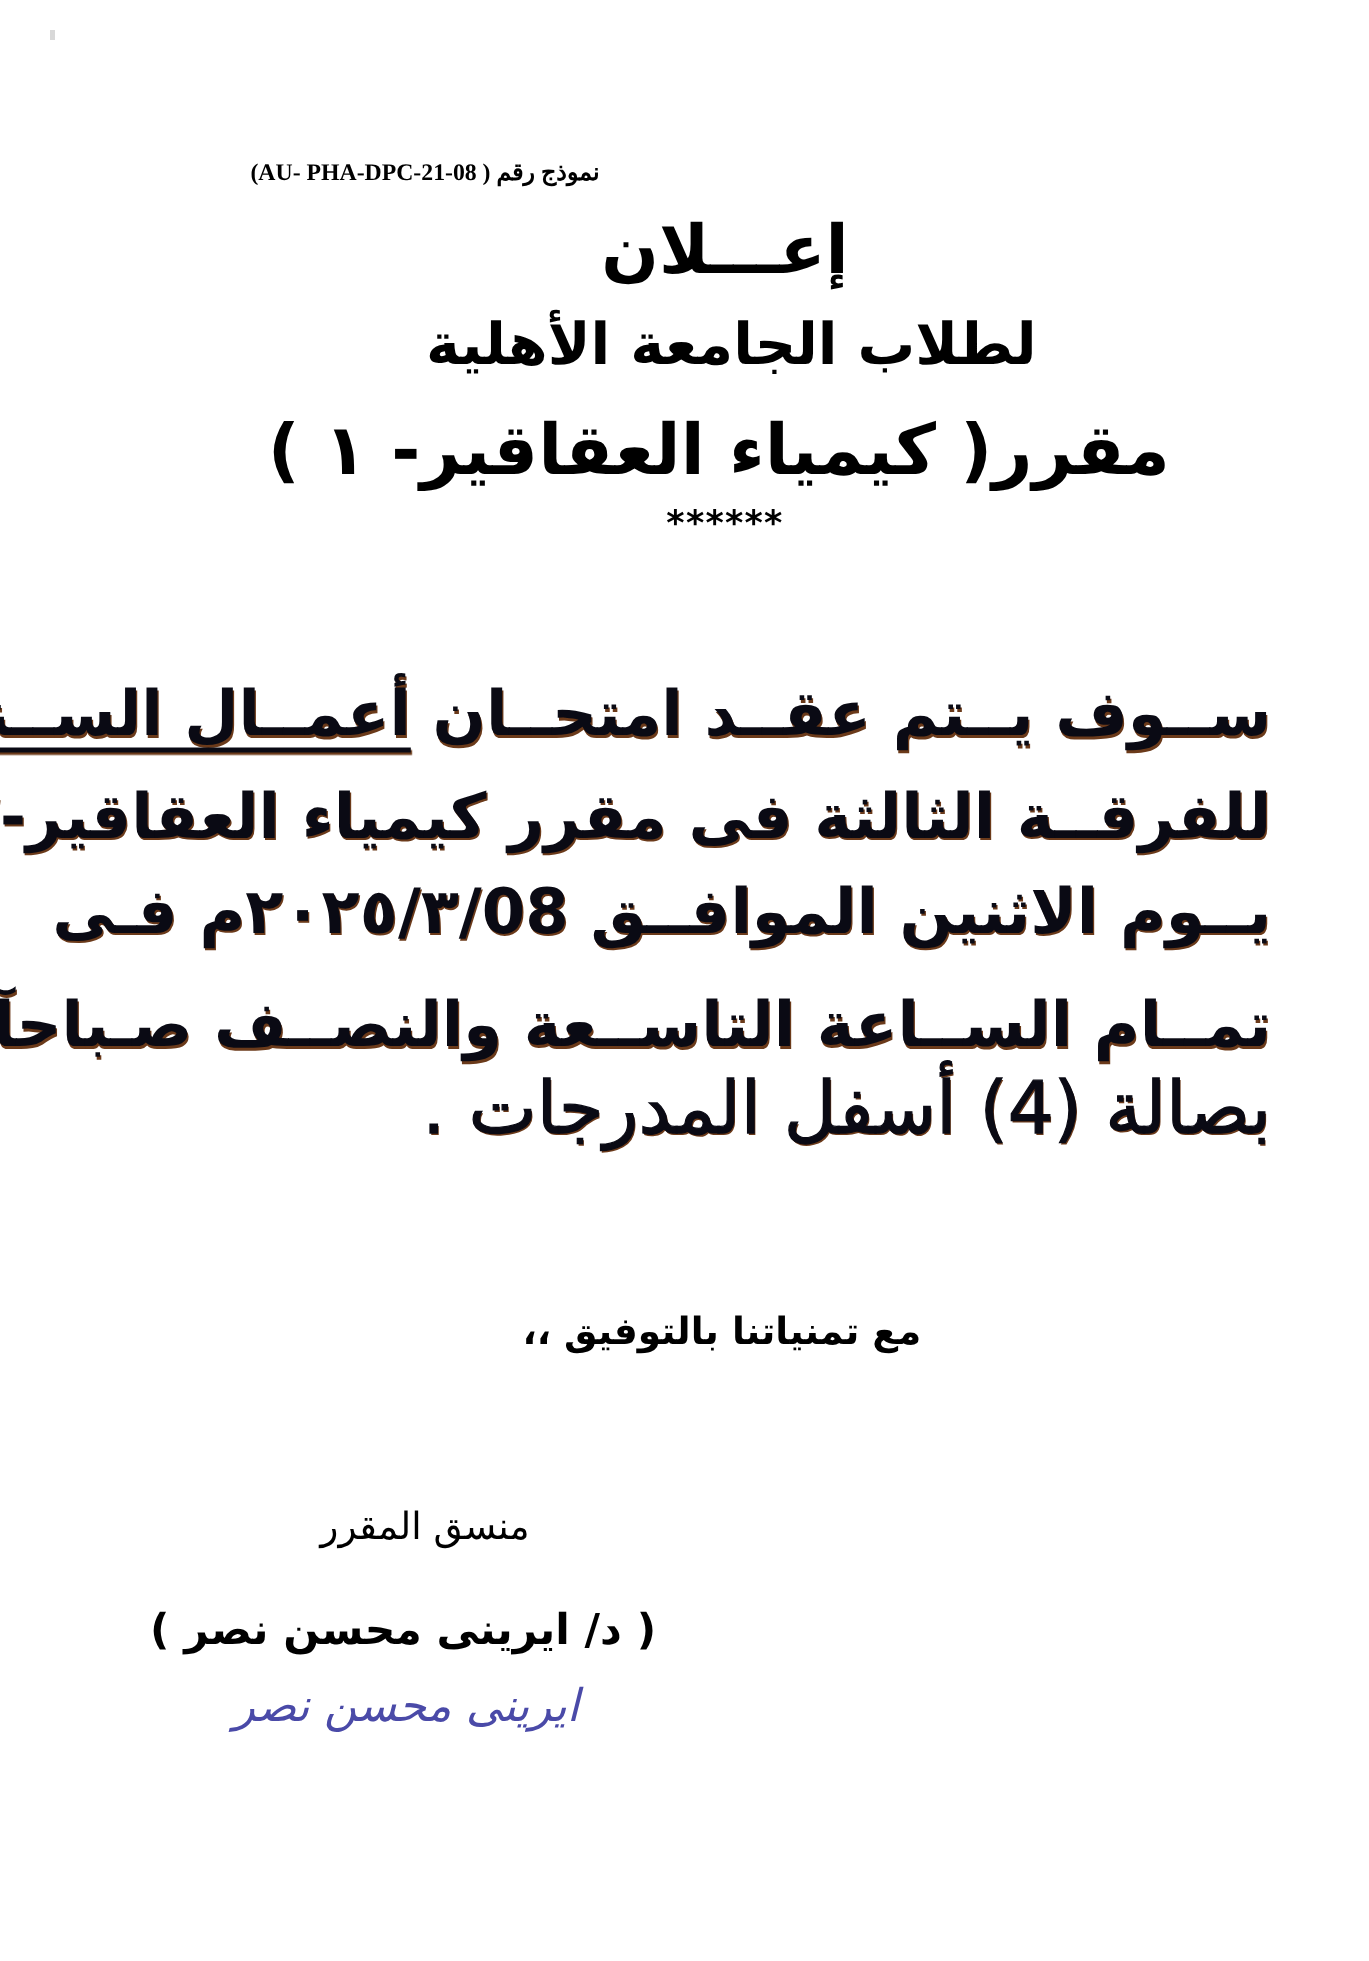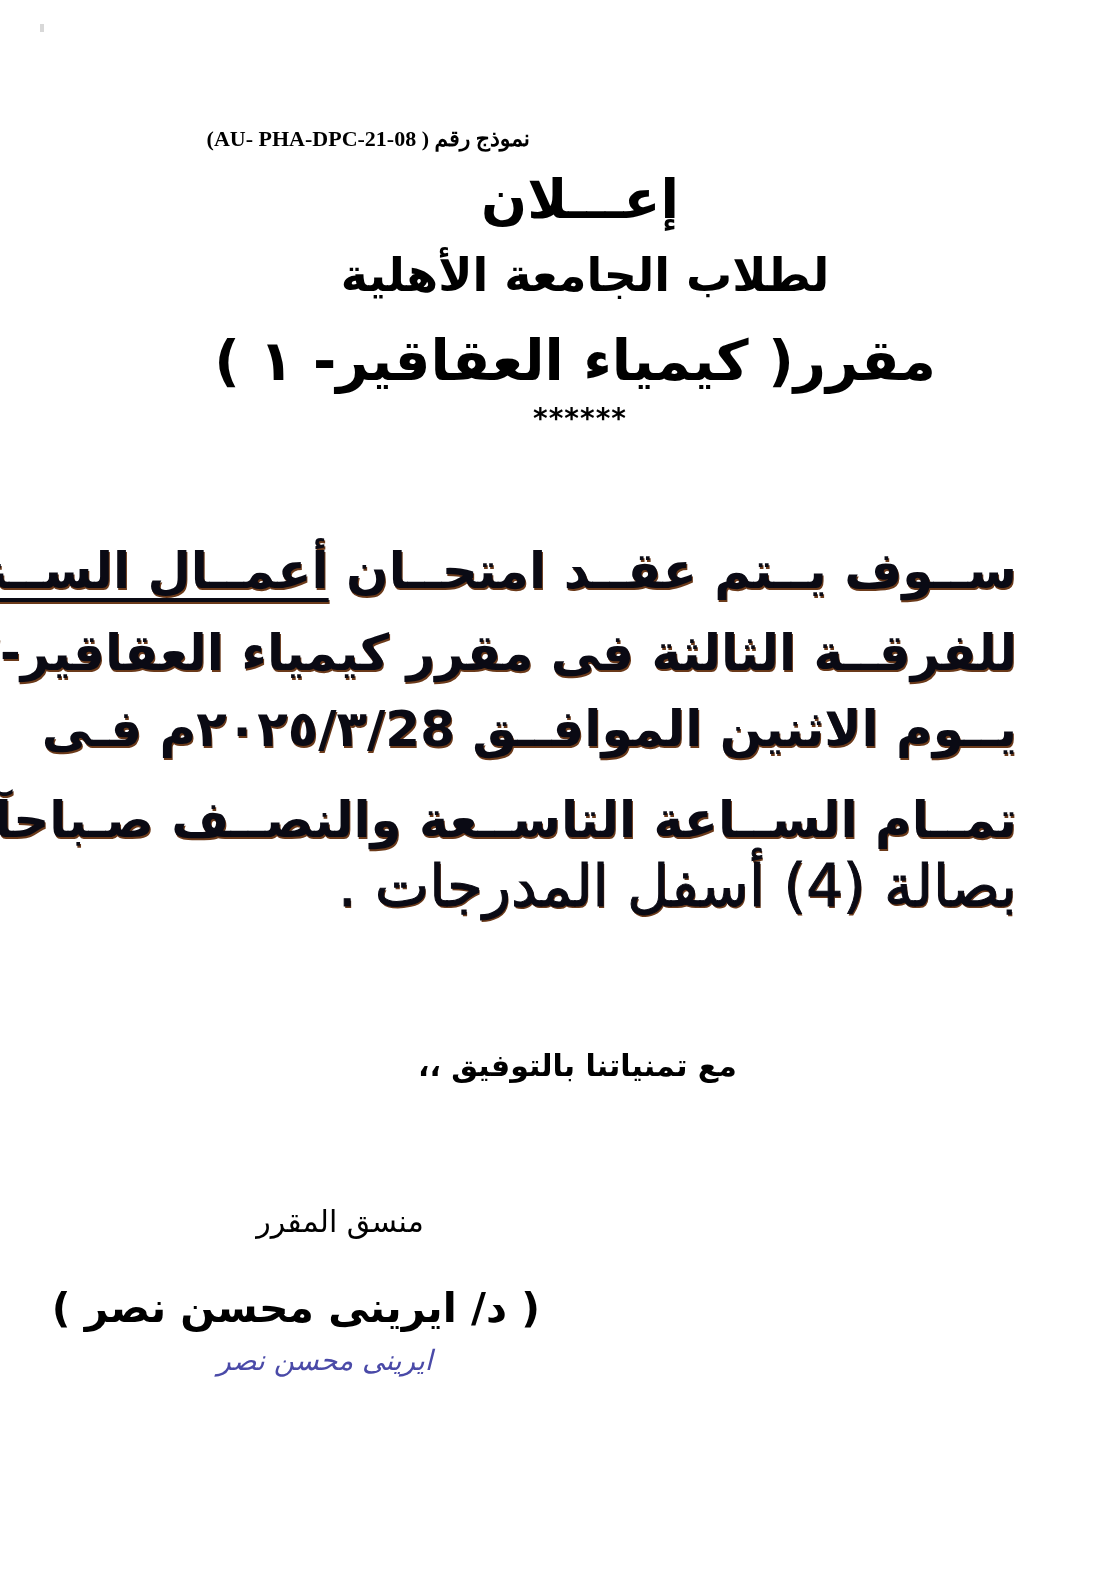--- a/index.html
+++ b/index.html
@@ -14,23 +14,23 @@
     overflow: hidden;
     font-family: "DejaVu Sans", "Liberation Sans", sans-serif;
     color: #000;
   }
   .abs { position: absolute; }
   .form-code {
     left: 150px; top: 126px;
     width: 380px;
     font-family: "Liberation Serif", "DejaVu Serif", serif;
     font-weight: bold;
-    font-size: 22px;
+    font-size: 19px;
     direction: rtl;
-    text-align: right;
+    text-align: center;
     white-space: nowrap;
   }
   .title {
     left: 0; width: 1160px;
     text-align: center;
     font-weight: bold;
     direction: rtl;
     white-space: nowrap;
   }
   .t1 { top: 168px; font-size: 54px; }
@@ -75,33 +75,33 @@
   }
   .coord-label {
     left: 240px; width: 200px; top: 1204px;
     text-align: center;
     direction: rtl;
     font-size: 30px;
     white-space: nowrap;
   }
   .coord-name {
     left: 120px; width: 420px; top: 1284px;
-    text-align: center;
+    text-align: left;
     direction: rtl;
     font-weight: bold;
-    font-size: 41px;
+    font-size: 34px;
     white-space: nowrap;
   }
   .signature {
     left: 180px; width: 290px; top: 1344px;
     text-align: center;
     direction: rtl;
     font-family: "DejaVu Serif", serif;
     font-style: italic;
-    font-size: 28px;
+    font-size: 36px;
     color: #4a4aa8;
     white-space: nowrap;
   }
   .scan-mark {
     left: 40px; top: 24px;
     width: 4px; height: 8px;
     background: #d8d8d8;
   }
 </style>
 </head>
@@ -113,21 +113,21 @@
 
 <div class="abs title t1">إعـــلان</div>
 <div class="abs title t2">لطلاب الجامعة الأهلية</div>
 <div class="abs title t3">مقرر( كيمياء العقاقير- ١ )</div>
 <div class="abs stars">******</div>
 
 <div class="abs body-line l1">
   <span>ســوف يــتم عقــد امتحــان </span><span class="underlined">أعمــال الســنة</span>
 </div>
 <div class="abs body-line l2">للفرقــة الثالثة فى مقرر كيمياء العقاقير-٢</div>
-<div class="abs body-line l3">يــوم الاثنين الموافــق ٢٠٢٥/٣/28م فـى</div>
+<div class="abs body-line l3">يــوم الاثنين الموافــق ٢٠٢٥/٣/08م فـى</div>
 <div class="abs body-line l4">تمــام الســاعة التاســعة والنصــف صـباحآ</div>
 <div class="abs body-line l5">بصالة (4) أسفل المدرجات .</div>
 
 <div class="abs closing">مع تمنياتنا بالتوفيق ،،</div>
 
 <div class="abs coord-label">منسق المقرر</div>
 <div class="abs coord-name">( د/ ايرينى محسن نصر )</div>
 <div class="abs signature">ايرينى محسن نصر</div>
 
 </body></html>

